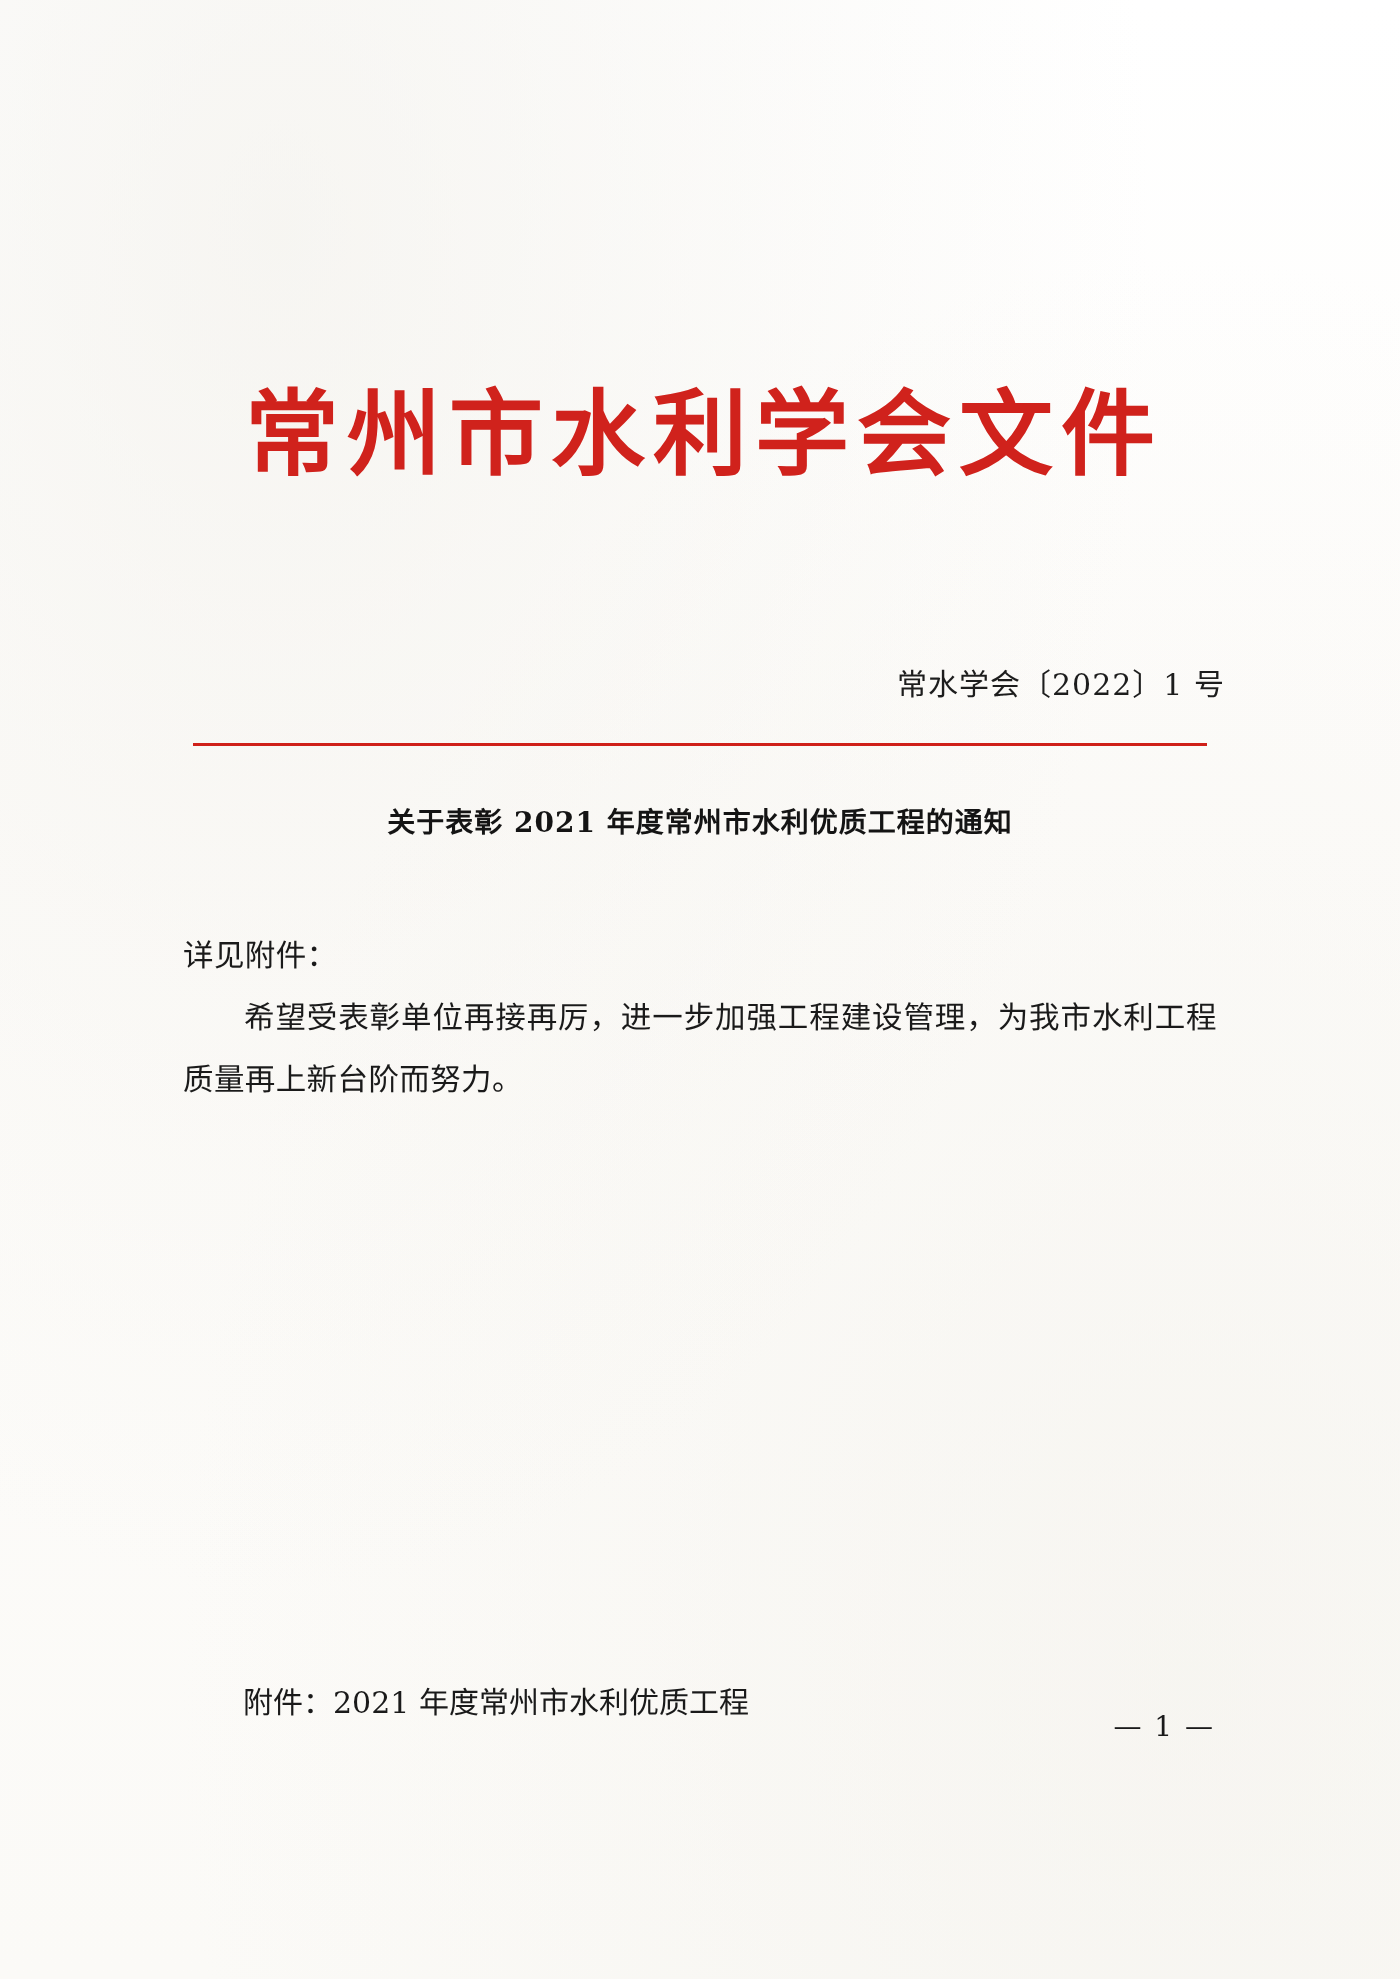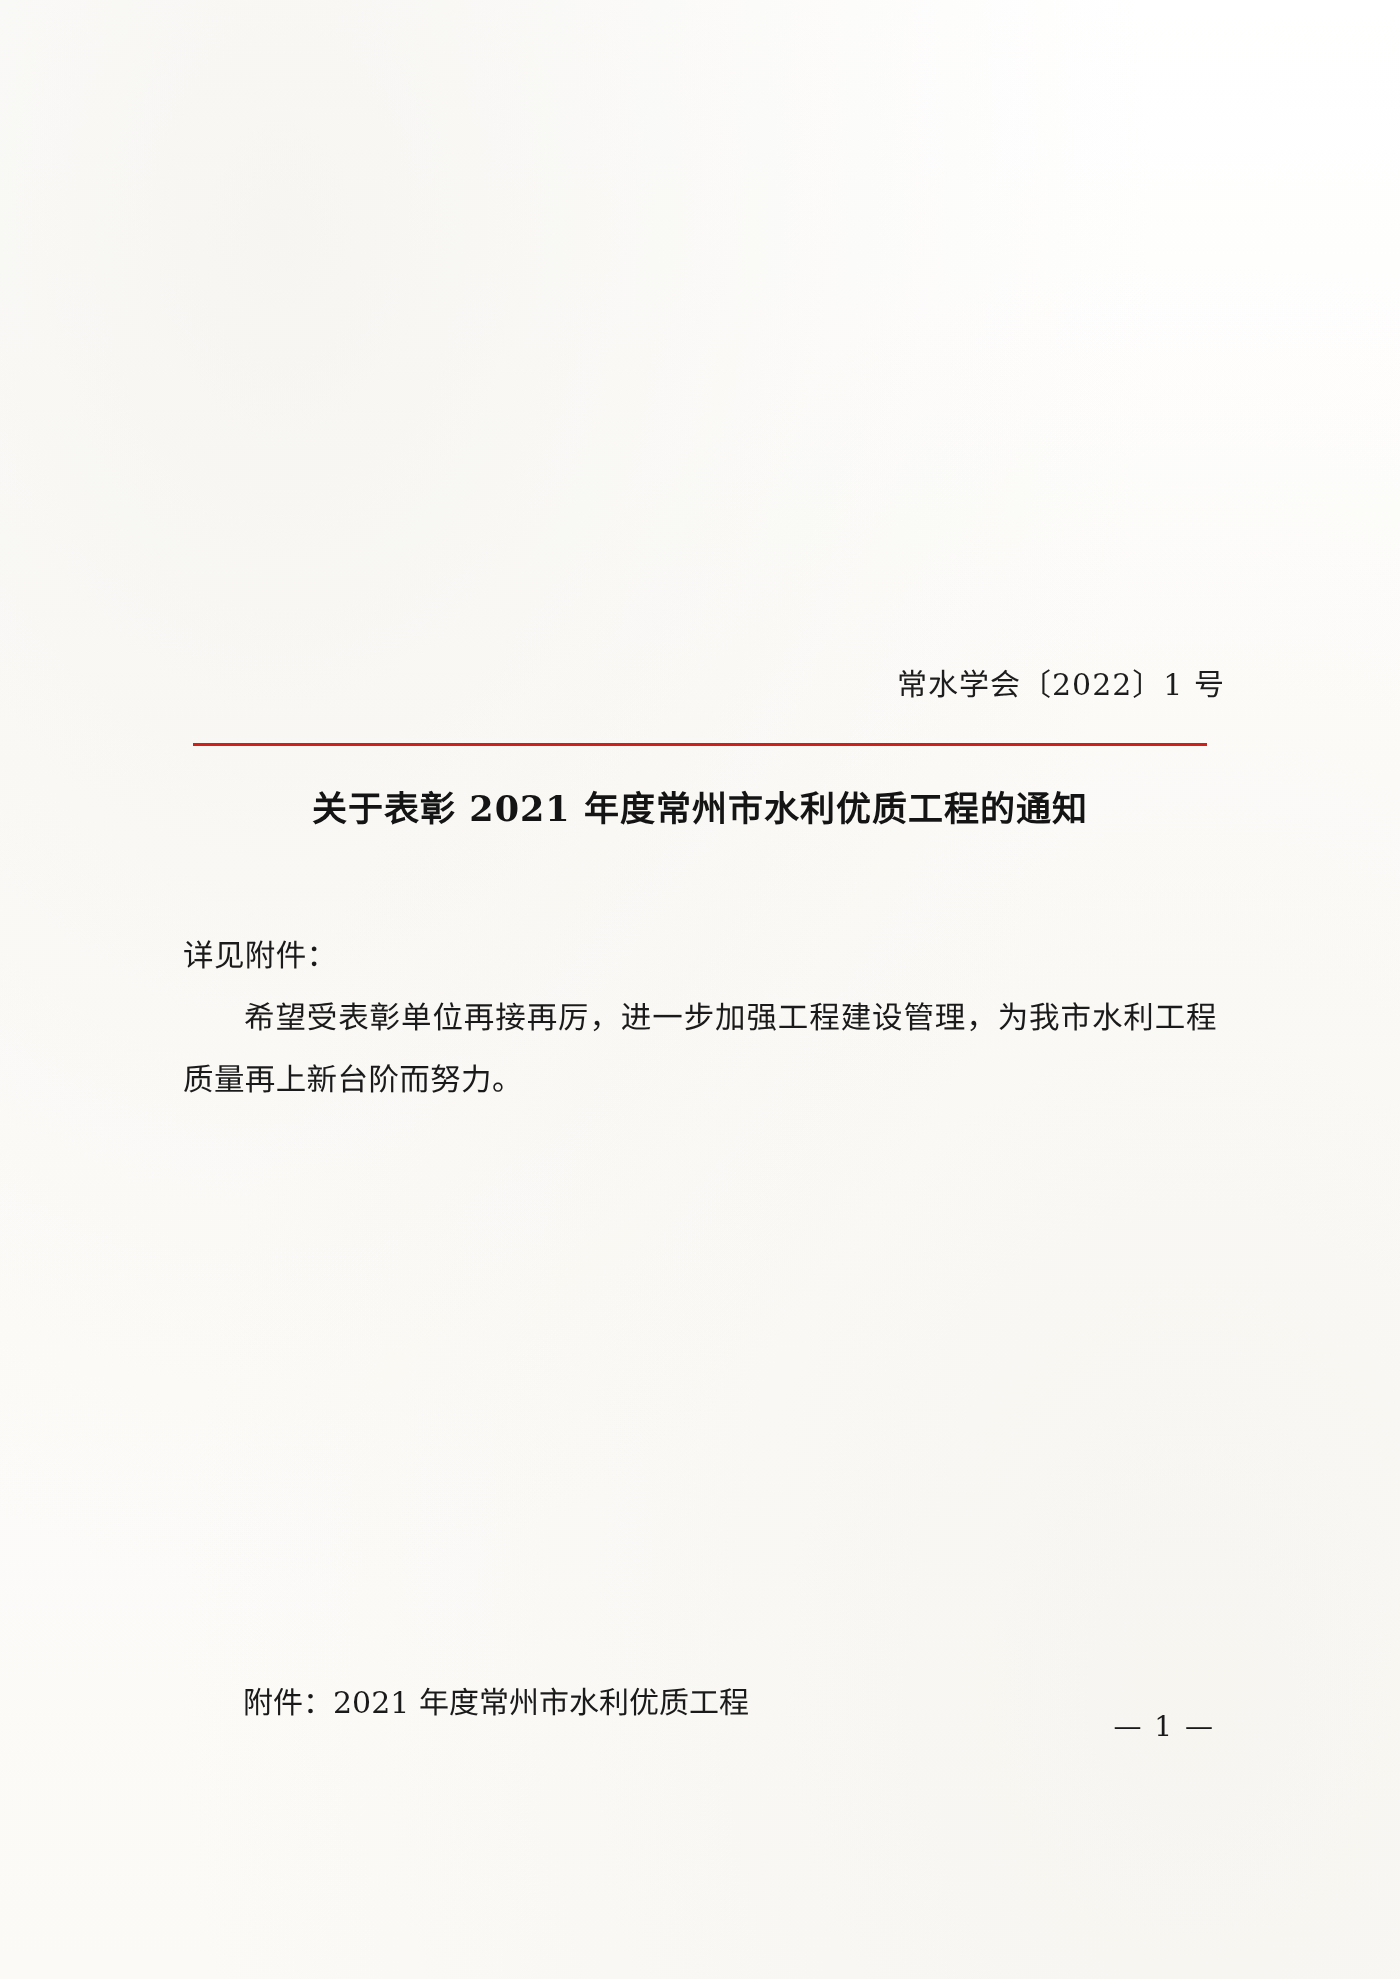--- a/index.html
+++ b/index.html
@@ -78,25 +78,25 @@
     top: 743px;
     left: 18px;
     width: 1014px;
     height: 3px;
     background: #cf2019;
   }
 
   
   .doc-title {
     position: absolute;
-    top: 780px;
+    top: 800px;
     left: 0;
     width: 1050px;
     text-align: center;
-    font-size: 35px;
+    font-size: 28px;
     font-weight: bold;
     letter-spacing: 1px;
     color: #141414;
     white-space: nowrap;
   }
 
   
   .content {
     position: absolute;
     top: 925px;
@@ -146,20 +146,23 @@
   }
 </style>
 </head>
 <body>
 
 <div class="page">
   <div class="paper-tint"></div>
 
   <div class="doc-body">
 
+    <div class="masthead">
+      <div class="masthead-title">常州市水利学会文件</div>
+    </div>
 
     <div class="doc-number">常水学会〔2022〕1 号</div>
 
     <div class="red-rule"></div>
 
     <div class="doc-title">关于表彰 2021 年度常州市水利优质工程的通知</div>
 
     <div class="content">
       <p class="p-salutation">详见附件：</p>
       <p class="p-indent">希望受表彰单位再接再厉，进一步加强工程建设管理，为我市水利工程质量再上新台阶而努力。</p>

